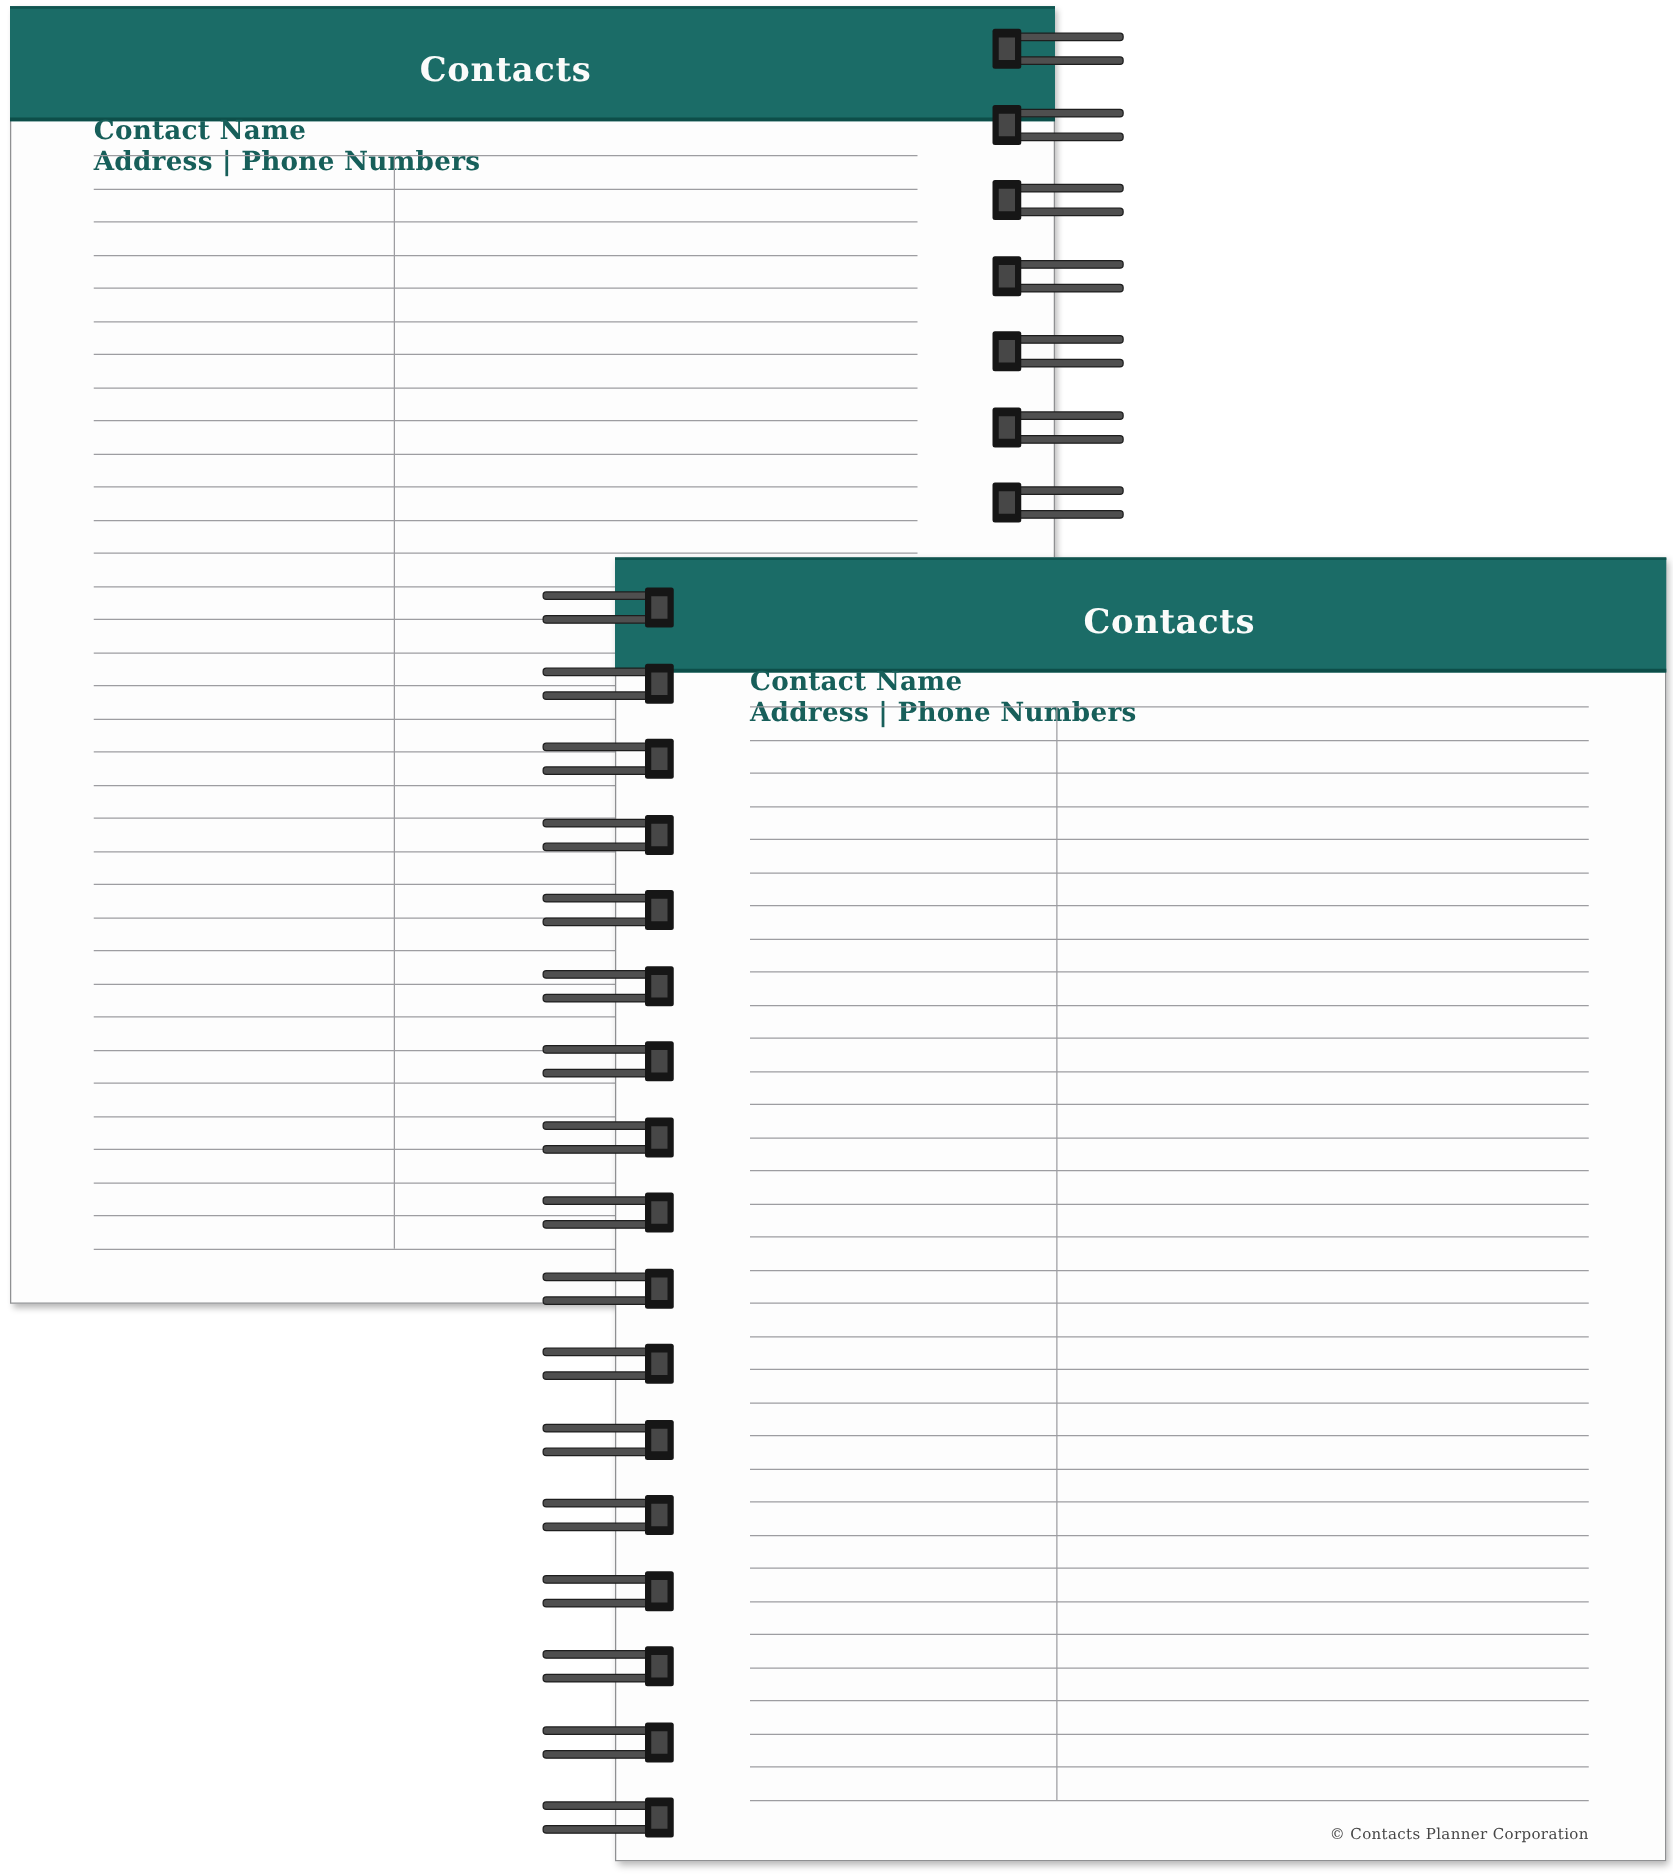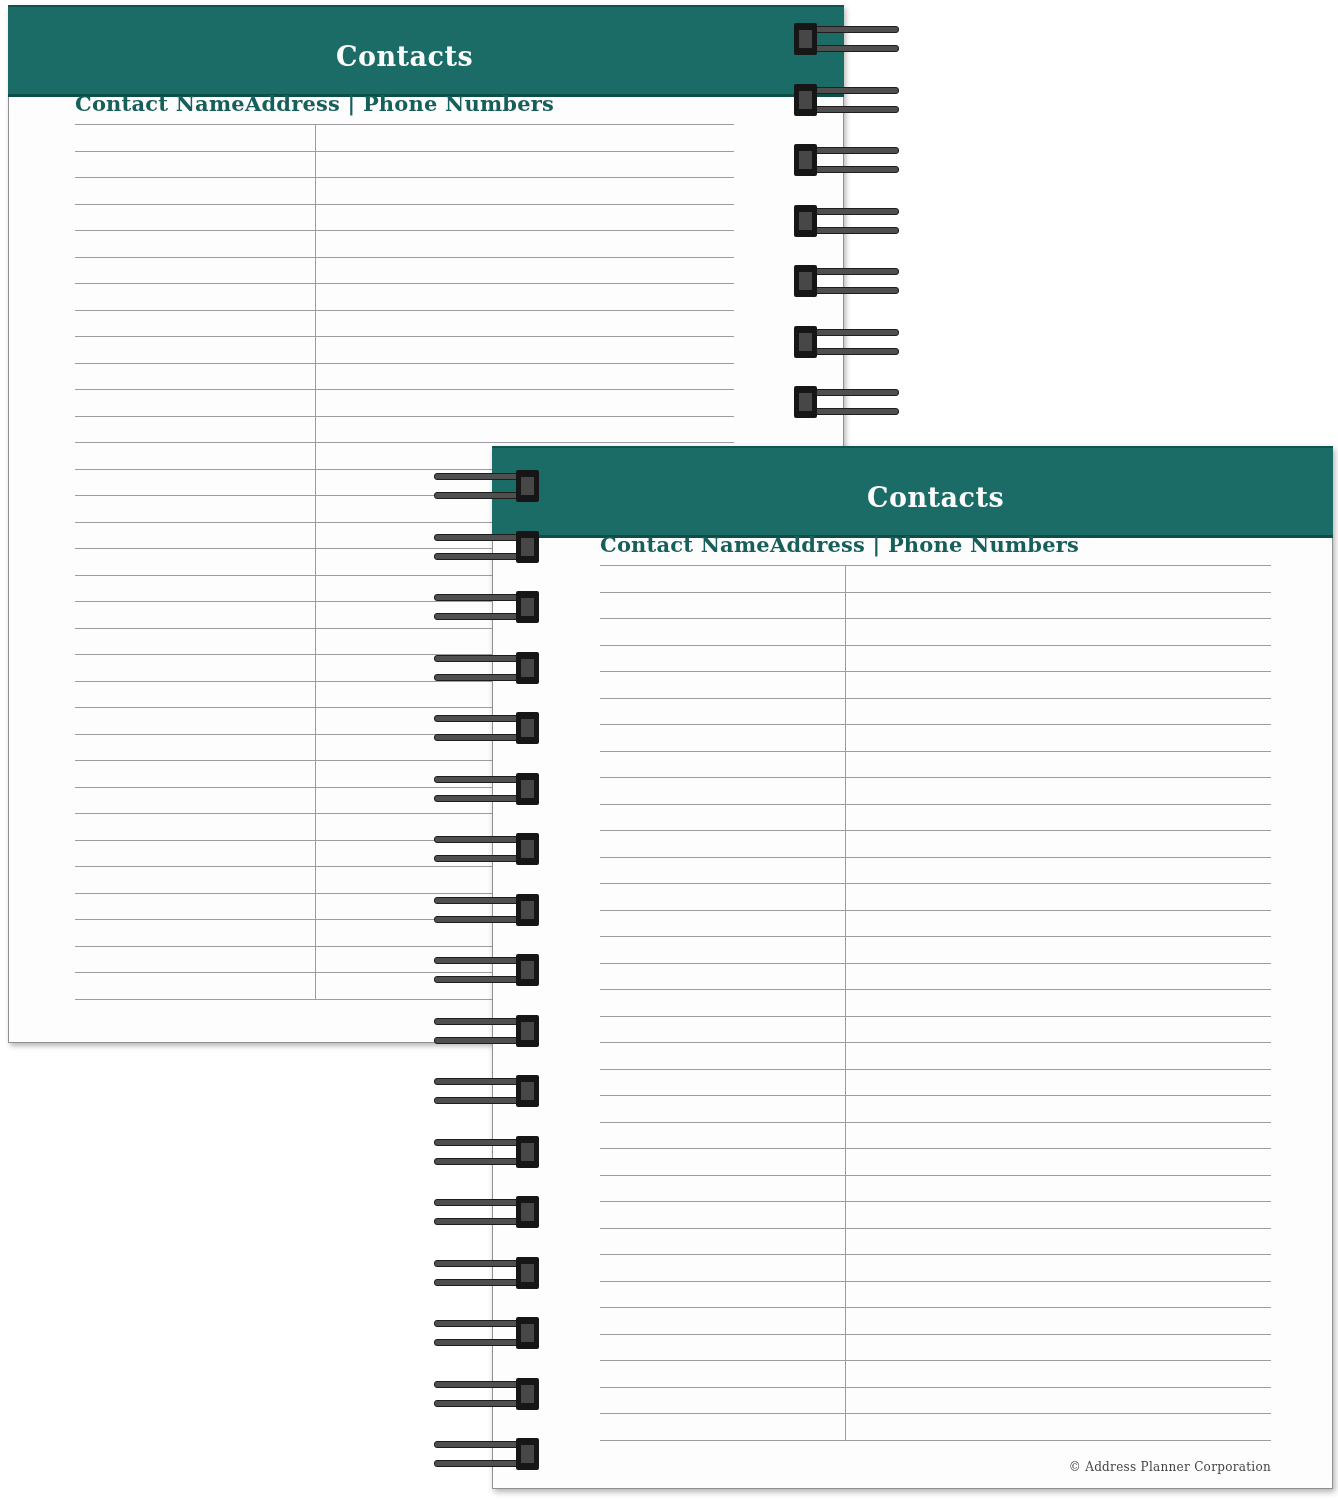--- a/index.html
+++ b/index.html
@@ -24,21 +24,21 @@
   .band-title {
     flex:1; display:flex; align-items:center; justify-content:center;
     padding-top:12px; color:var(--title-white,#fafbfa);
     font-size:27px; font-weight:bold; letter-spacing:.5px;
   }
   .back  .band-title { margin-left:66px;  margin-right:109px; }
   .front .band-title { margin-left:107px; margin-right:61px; }
 
   .col-headers {
     position:absolute; top:85px; display:flex; 
-    color:var(--header-label-teal,#175f5a); font-size:21px; font-weight:bold; letter-spacing:.2px;
+    color:var(--header-label-teal,#175f5a); font-size:21px; font-weight:bold; letter-spacing:.2px;flex-direction:column;
   }
   .back  .col-headers { left:66px;  right:109px; }
   .front .col-headers { left:107px; right:61px; }
 
   .rules { position:absolute; top:118px; }
   .back  .rules { left:66px;  right:109px; }
   .front .rules { left:107px; right:61px; }
   .rule  { height:26.5px; border-top:1px solid var(--rule-gray,#9d9da1); }
 
   .divider { position:absolute; top:118px; width:1px; height:875px; background:var(--rule-gray,#9d9da1); }
@@ -285,14 +285,14 @@
         <span class="bar bar-top"></span>
         <span class="bar bar-bot"></span>
         <span class="clamp"></span>
       </div>
       <div class="coil" style="top: 994px;">
         <span class="bar bar-top"></span>
         <span class="bar bar-bot"></span>
         <span class="clamp"></span>
       </div>
     </div>
-  <div class="copyright">© Address Planner Corporation</div>
+  <div class="copyright">© Contacts Planner Corporation</div>
 </section>
 
 </body></html>

